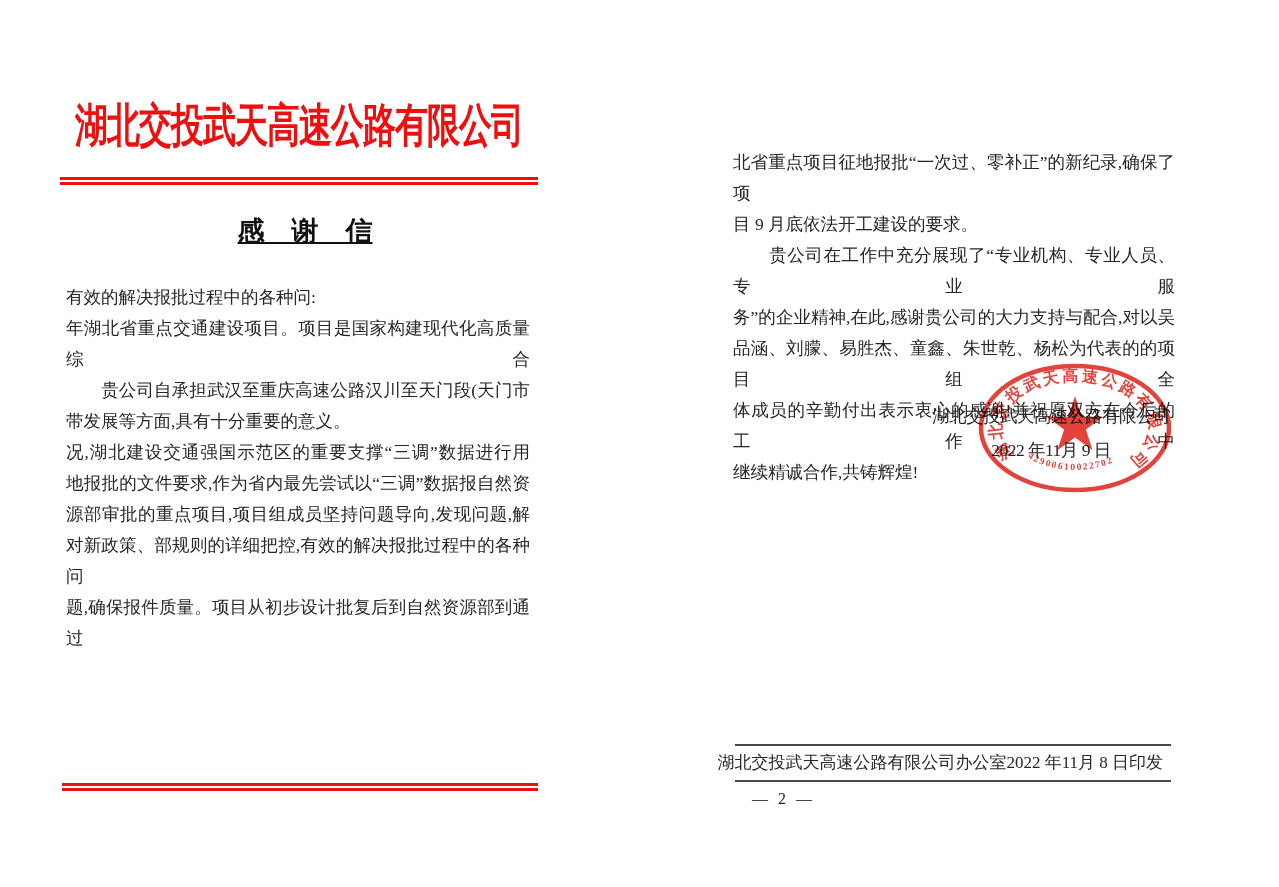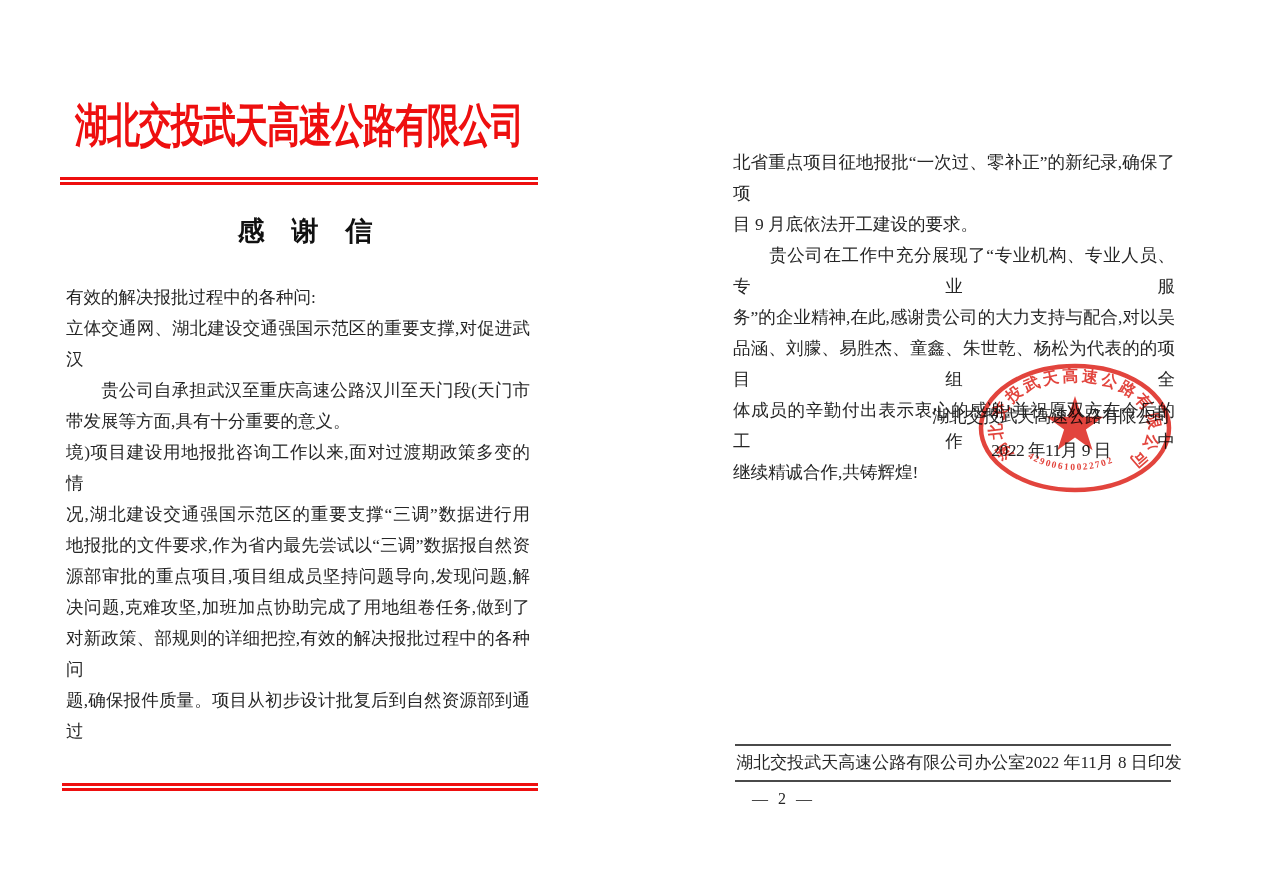--- a/index.html
+++ b/index.html
@@ -20,21 +20,21 @@
   }
   .red-rule {
     border-top:3px solid var(--red); border-bottom:3px solid var(--red);
     height:2px; background:#fff;
   }
   #head-rule   { left:60px; top:177px; width:478px; }
   #bottom-rule { left:62px; top:783px; width:476px; }
 
   #letter-title {
     left:60px; top:213px; width:490px; text-align:center;
-    font-size:27px; font-weight:bold; color:#111; white-space:pre;
+    font-size:27px; font-weight:bold; color:#111; white-space:pre;text-decoration:underline;
   }
 
   
   .body-col { font-size:17.5px; line-height:31px; color:var(--ink); }
   #left-body  { left:66px;  top:282px; width:464px; }
   #right-body { left:733px; top:112px; width:442px;margin-top:35px; }
   .body-line  { text-align:justify; text-align-last:justify; }
   .body-line.para-end { text-align-last:left; }
 
   
@@ -48,44 +48,42 @@
     left:975px; top:360px; width:200px; height:138px;
     mix-blend-mode:multiply; opacity:.92; pointer-events:none;
   }
 
   
   .footer-rule { border-top:2px solid #4a4a4a; height:0; }
   #footer-rule-top    { left:735px; top:744px; width:436px; }
   #footer-rule-bottom { left:735px; top:780px; width:436px; }
   #footer-text {
     left:735px; top:749px; width:436px; box-sizing:border-box;
-    padding:0 8px 0 20px; display:flex; justify-content:center;
+    padding:0 8px 0 20px; display:flex; justify-content:flex-end;
     font-size:17px; line-height:28px; white-space:nowrap;
   }
   #page-num { left:752px; top:790px; font-size:16px; letter-spacing:3px; }
 </style>
 </head>
 <body>
 
 <div class="abs" id="letterhead">湖北交投武天高速公路有限公司</div>
 
 <div class="abs red-rule" id="head-rule"></div>
 
 <div class="abs" id="letter-title">感　谢　信</div>
 
 <div class="abs body-col" id="left-body">
     <div class="body-line para-end">有效的解决报批过程中的各种问:</div>
-    <div class="body-line">立体交通网、湖北建设交通强国示范区的重要支撑,对促进武汉</div>
+    <div class="body-line">年湖北省重点交通建设项目。项目是国家构建现代化高质量综合</div>
     <div class="body-line">　　贵公司自承担武汉至重庆高速公路汉川至天门段(天门市</div>
     <div class="body-line para-end">带发展等方面,具有十分重要的意义。</div>
-    <div class="body-line">境)项目建设用地报批咨询工作以来,面对过渡期政策多变的情</div>
     <div class="body-line">况,湖北建设交通强国示范区的重要支撑“三调”数据进行用</div>
     <div class="body-line">地报批的文件要求,作为省内最先尝试以“三调”数据报自然资</div>
     <div class="body-line">源部审批的重点项目,项目组成员坚持问题导向,发现问题,解</div>
-    <div class="body-line">决问题,克难攻坚,加班加点协助完成了用地组卷任务,做到了</div>
     <div class="body-line">对新政策、部规则的详细把控,有效的解决报批过程中的各种问</div>
     <div class="body-line">题,确保报件质量。项目从初步设计批复后到自然资源部到通过</div>
   </div>
 
 <div class="abs red-rule" id="bottom-rule"></div>
 
 <div class="abs body-col" id="right-body">
     <div class="body-line">北省重点项目征地报批“一次过、零补正”的新纪录,确保了项</div>
     <div class="body-line para-end">目 9 月底依法开工建设的要求。</div>
     <div class="body-line">　　贵公司在工作中充分展现了“专业机构、专业人员、专业服</div>

